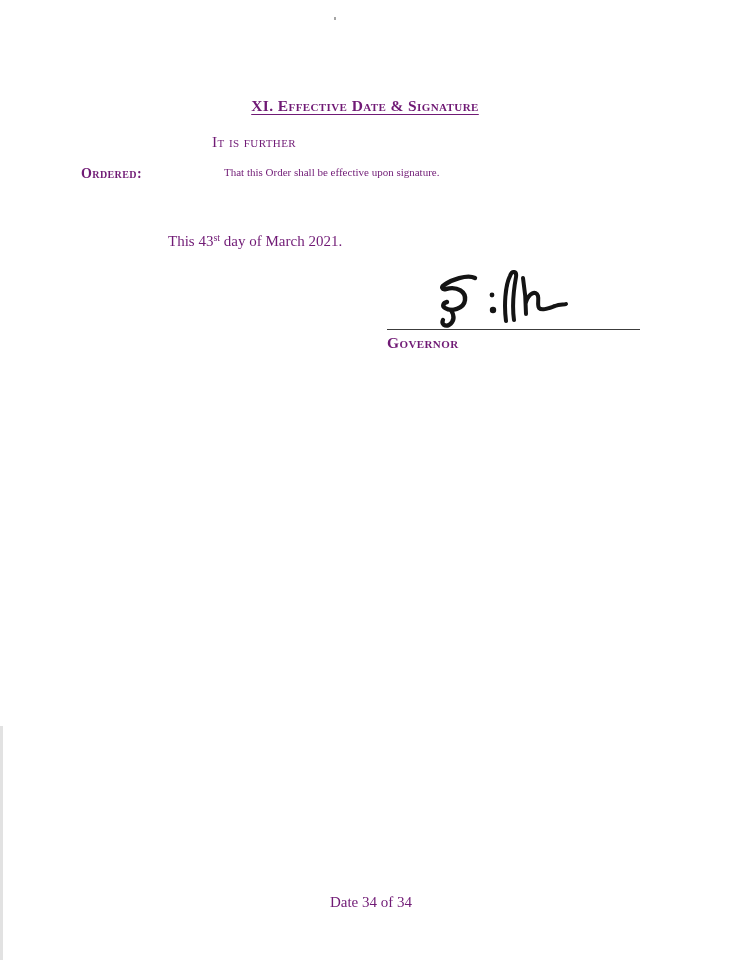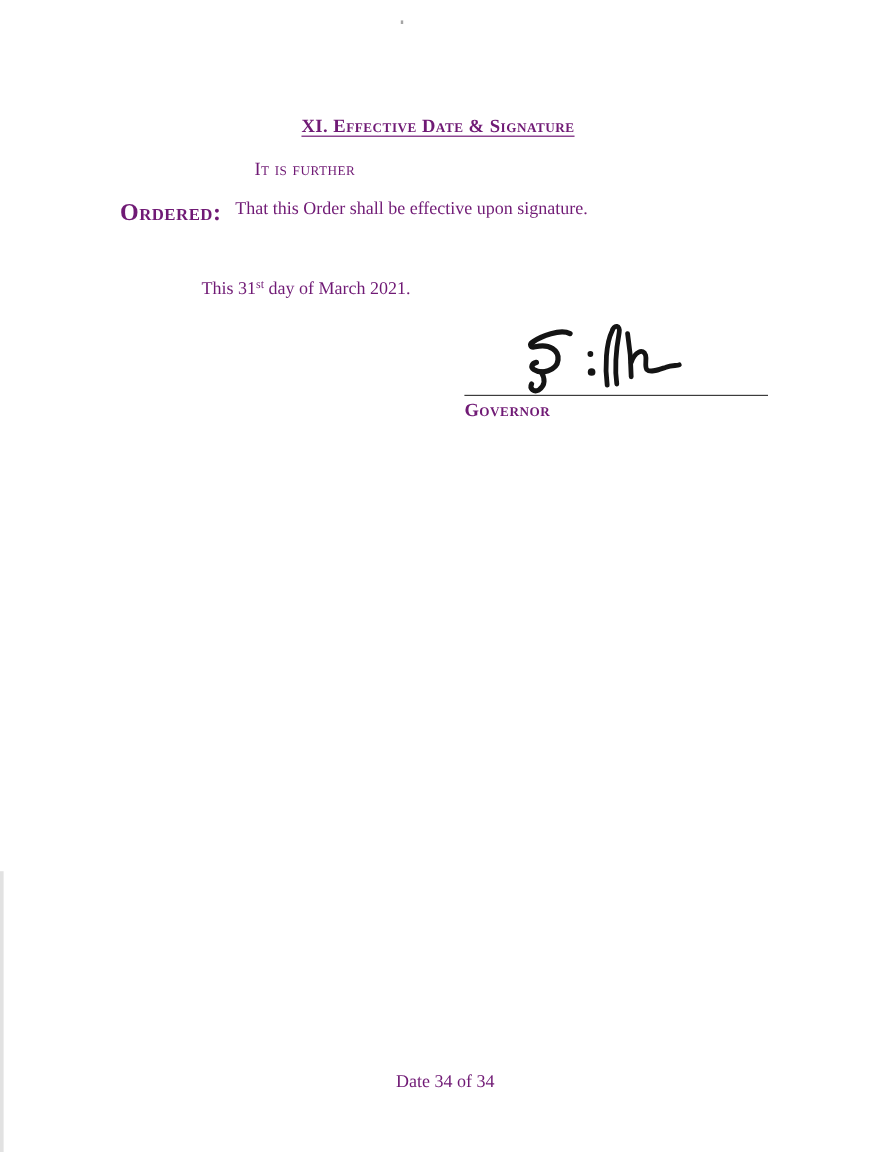--- a/index.html
+++ b/index.html
@@ -52,30 +52,30 @@
     left: 212px; top: 133px;
     font-size: 15.5px;
     font-weight: normal;
     font-variant: small-caps;
     letter-spacing: 0.4px;
   }
 
   .ordered-row { left: 0; top: 166px; width: 742px; height: 20px; }
   .ordered-label {
     position: absolute;
-    left: 100px; top: 0;
-    font-size: 20px;
+    left: 81px; top: 0;
+    font-size: 14px;
     font-weight: bold;
     font-variant: small-caps;
     letter-spacing: 0.4px;
   }
   .ordered-text {
     position: absolute;
-    left: 196px; top: 0;
-    font-size: 15px;
+    left: 224px; top: 0;
+    font-size: 11px;
     text-align: right;
   }
 
   .date-line {
     left: 168px; top: 233px;
     font-size: 15px;
   }
   .date-line sup {
     font-size: 10px;
     vertical-align: 5px;
@@ -120,21 +120,21 @@
 
   <div class="abs section-heading"><span class="underlined">XI. Effective Date &amp; Signature</span></div>
 
   <div class="abs further-clause">It is further</div>
 
   <div class="abs ordered-row">
     <span class="ordered-label">Ordered:</span>
     <span class="ordered-text">That this Order shall be effective upon signature.</span>
   </div>
 
-  <div class="abs date-line"><span>This 31</span><sup>st</sup><span> day of March 2021.</span></div>
+  <div class="abs date-line"><span>This 43</span><sup>st</sup><span> day of March 2021.</span></div>
 
   <svg class="abs signature-scribble" viewBox="0 0 146 74" xmlns="http://www.w3.org/2000/svg" fill="none" stroke="#141414" stroke-linecap="round" stroke-linejoin="round">
 
     <path stroke-width="4.4" d="M46,22 C38,18 22,24 15,29 C12,31 13,34 17,33 C29,30 37,36 36,44 C35,53 22,56 16,52 C13,50 14,47 18,46"></path>
     <path stroke-width="4.2" d="M22,54 C25,59 26,65 20,69 C16,71 12,68 14,64"></path>
 
     <circle cx="63" cy="39" r="2.4" fill="#141414" stroke="none"></circle>
     <circle cx="64" cy="54" r="3.2" fill="#141414" stroke="none"></circle>
 
     <path stroke-width="4" d="M77,65 C75,50 76,30 81,20 C83,14 88,15 87,21 C85,32 83,50 85,64"></path>

